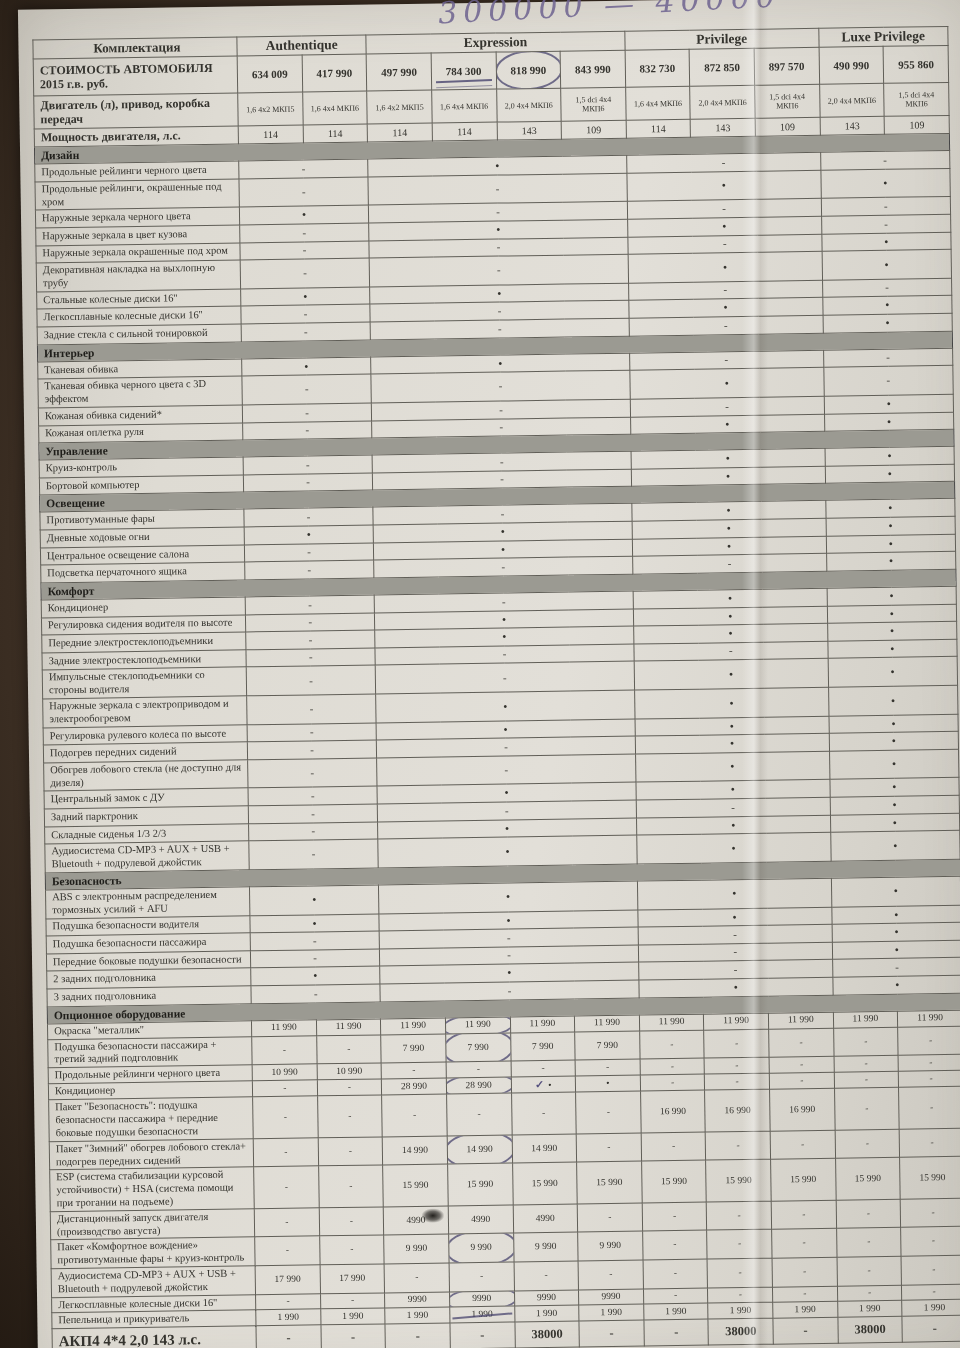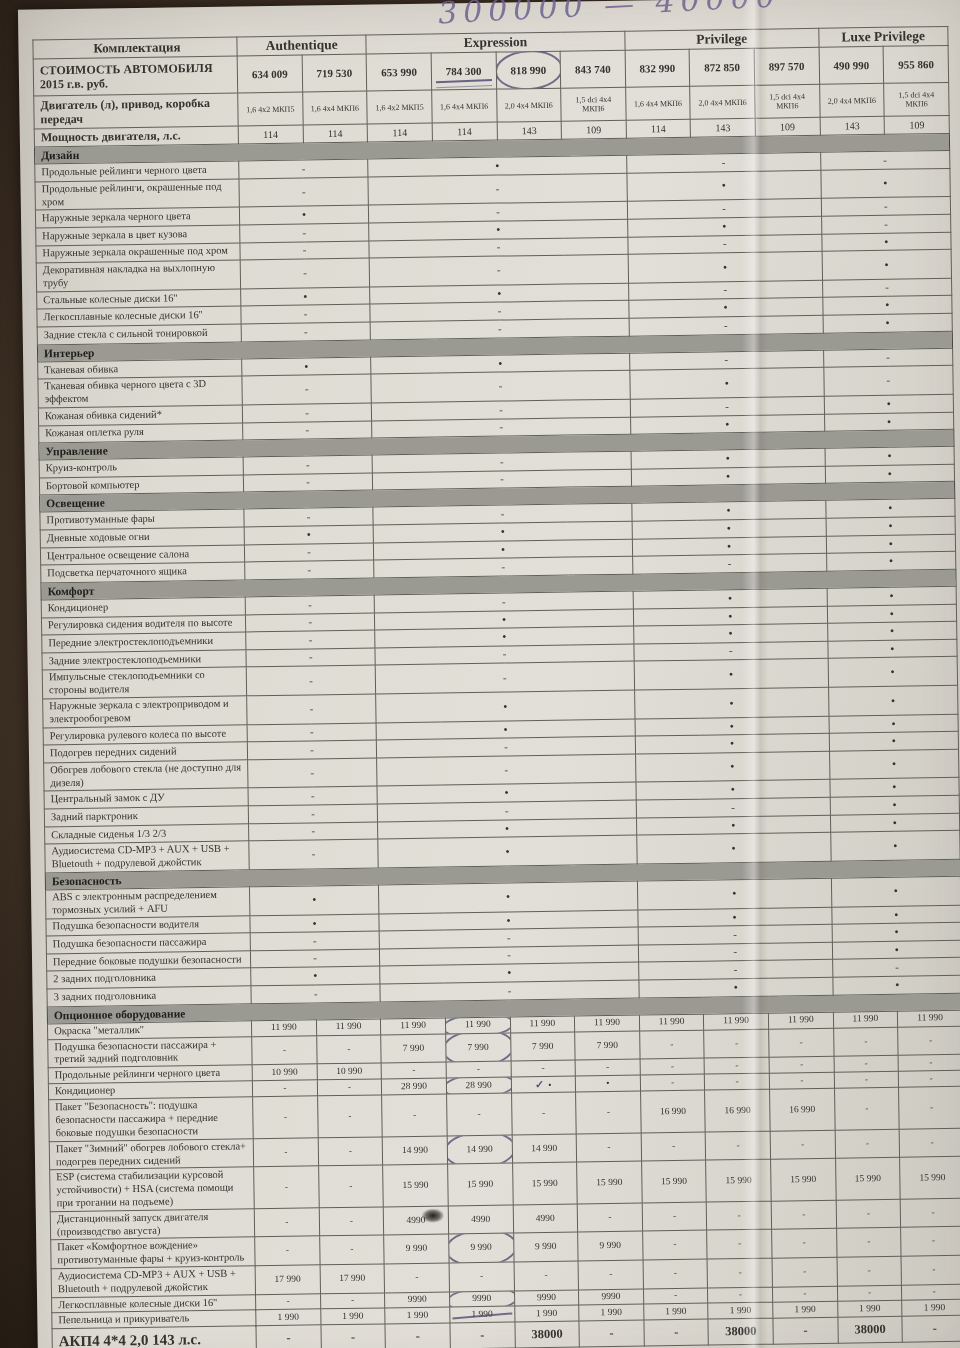--- a/index.html
+++ b/index.html
@@ -72,26 +72,26 @@
           <tr>
             <td class="hlabel big">Комплектация</td>
             <td class="trim" colspan="2">Authentique</td>
             <td class="trim" colspan="4">Expression</td>
             <td class="trim" colspan="3">Privilege</td>
             <td class="trim" colspan="2">Luxe Privilege</td>
           </tr>
           <tr>
             <td class="hlabel">СТОИМОСТЬ АВТОМОБИЛЯ 2015 г.в. руб.</td>
             <td class="price">634 009</td>
-            <td class="price">719 530</td>
-            <td class="price">653 990</td>
+            <td class="price">417 990</td>
+            <td class="price">497 990</td>
             <td class="price pen-underline">784 300</td>
             <td class="price pen-ellipse">818 990</td>
-            <td class="price">843 740</td>
-            <td class="price">832 990</td>
+            <td class="price">843 990</td>
+            <td class="price">832 730</td>
             <td class="price">872 850</td>
             <td class="price">897 570</td>
             <td class="price">490 990</td>
             <td class="price">955 860</td>
           </tr>
           <tr>
             <td class="hlabel">Двигатель (л), привод, коробка передач</td>
             <td class="engine">1,6 4x2 МКП5</td>
             <td class="engine">1,6 4x4 МКП6</td>
             <td class="engine">1,6 4x2 МКП5</td>

